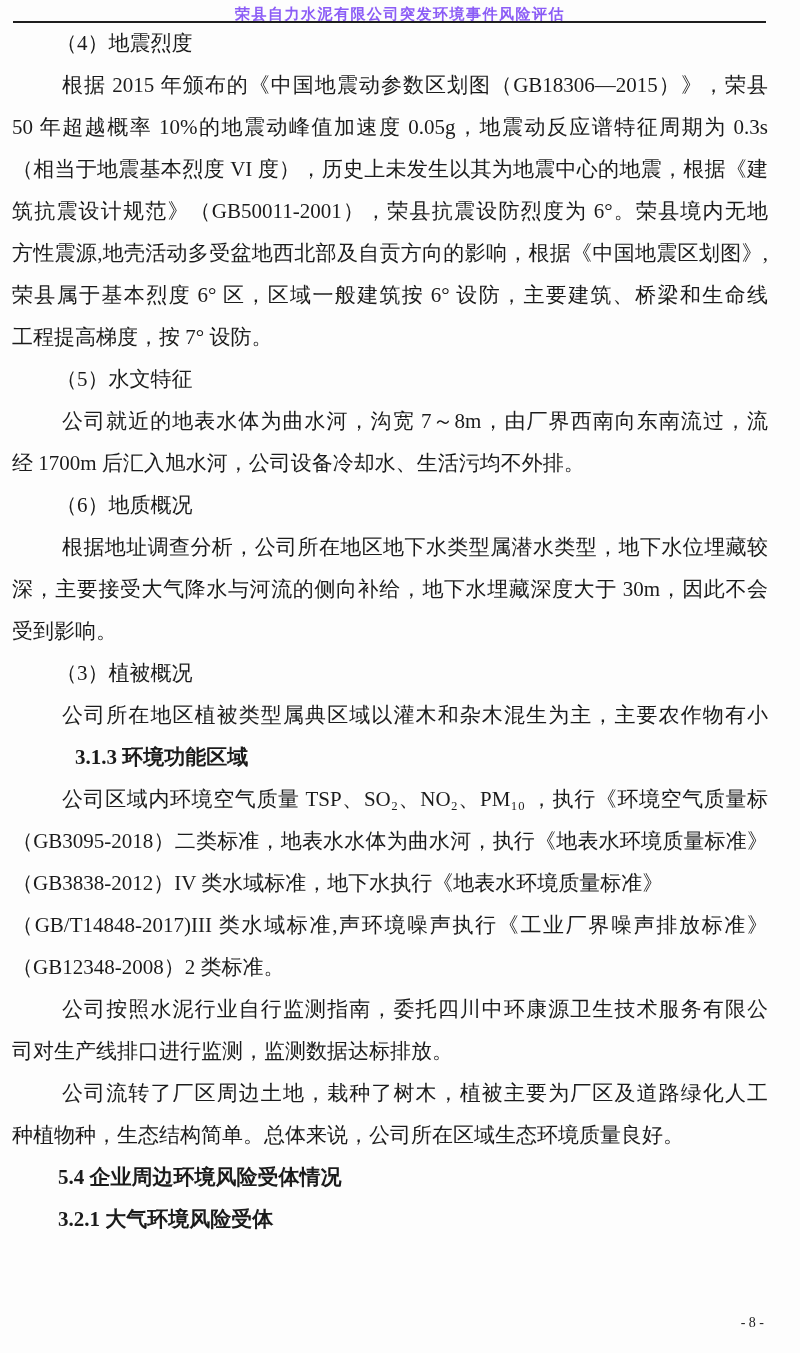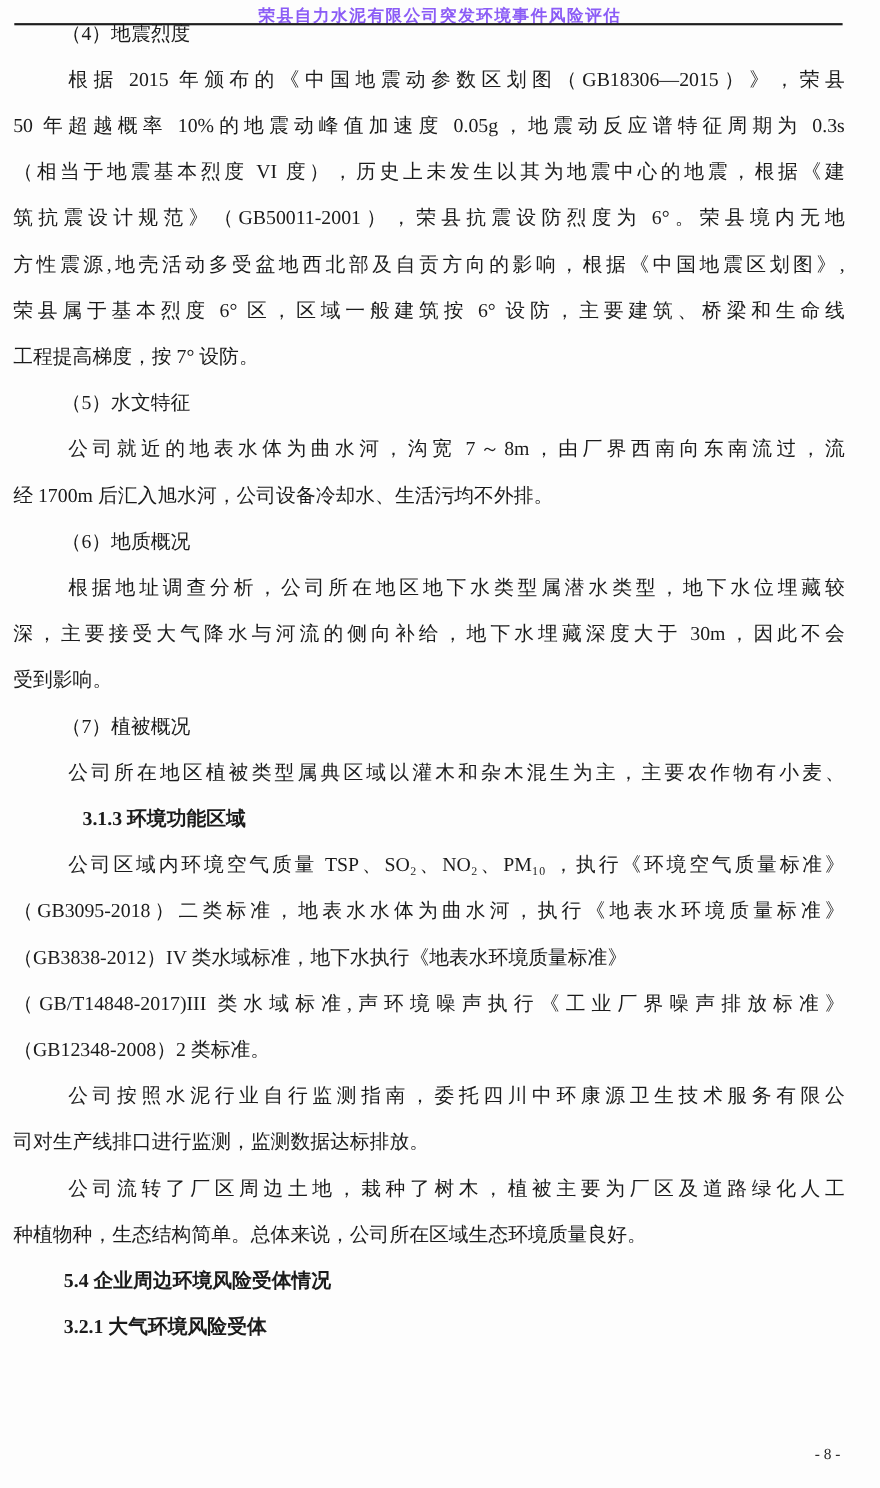--- a/index.html
+++ b/index.html
@@ -18,23 +18,23 @@
     letter-spacing: 1.5px;
     color: #8b5cf6;
     font-weight: bold;
   }
   .header-rule {
     position: absolute; top: 21px; left: 13px;
     width: 753px; height: 2px;
     background: #1e1e1e;
   }
   .doc-body {
-    position: absolute; top: 9px; left: 12px;
+    position: absolute; top: 22px; left: 12px;
     width: 756px;
-    font-size: 18px;
+    font-size: 21px;
   }
   .line {
     height: 42px;
     line-height: 42px;
     overflow: hidden;
   }
   .fill {
     text-align: justify;
     text-align-last: justify;
   }
@@ -64,21 +64,21 @@
     <div class="line fill">方性震源,地壳活动多受盆地西北部及自贡方向的影响，根据《中国地震区划图》,</div>
     <div class="line fill">荣县属于基本烈度 6° 区，区域一般建筑按 6° 设防，主要建筑、桥梁和生命线</div>
     <div class="line">工程提高梯度，按 7° 设防。</div>
     <div class="line head">（5）水文特征</div>
     <div class="line fill indent">公司就近的地表水体为曲水河，沟宽 7～8m，由厂界西南向东南流过，流</div>
     <div class="line">经 1700m 后汇入旭水河，公司设备冷却水、生活污均不外排。</div>
     <div class="line head">（6）地质概况</div>
     <div class="line fill indent">根据地址调查分析，公司所在地区地下水类型属潜水类型，地下水位埋藏较</div>
     <div class="line fill">深，主要接受大气降水与河流的侧向补给，地下水埋藏深度大于 30m，因此不会</div>
     <div class="line">受到影响。</div>
-    <div class="line head">（7）植被概况</div>
+    <div class="line head">（3）植被概况</div>
     <div class="line fill indent">公司所在地区植被类型属典区域以灌木和杂木混生为主，主要农作物有小麦、</div>
     <div class="line head head-bold" style="padding-left: 63px;">3.1.3 环境功能区域</div>
     <div class="line fill indent">公司区域内环境空气质量 TSP、SO₂、NO₂、PM₁₀ ，执行《环境空气质量标准》</div>
     <div class="line fill">（GB3095-2018）二类标准，地表水水体为曲水河，执行《地表水环境质量标准》</div>
     <div class="line">（GB3838-2012）IV 类水域标准，地下水执行《地表水环境质量标准》</div>
     <div class="line fill">（GB/T14848-2017)III 类水域标准,声环境噪声执行《工业厂界噪声排放标准》</div>
     <div class="line">（GB12348-2008）2 类标准。</div>
     <div class="line fill indent">公司按照水泥行业自行监测指南，委托四川中环康源卫生技术服务有限公</div>
     <div class="line">司对生产线排口进行监测，监测数据达标排放。</div>
     <div class="line fill indent">公司流转了厂区周边土地，栽种了树木，植被主要为厂区及道路绿化人工</div>

